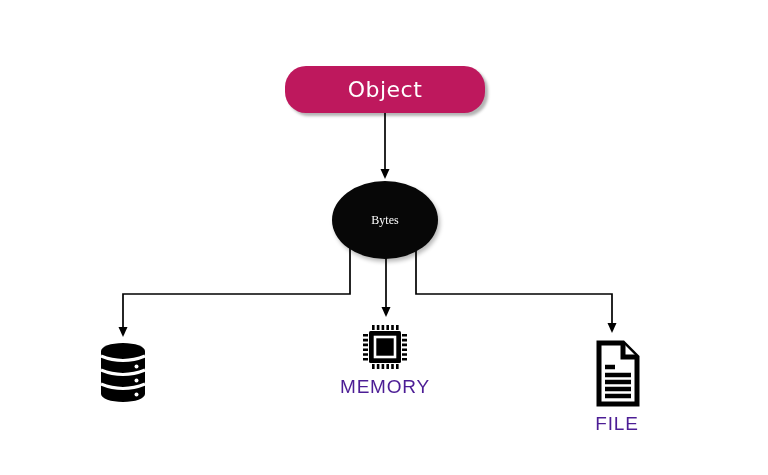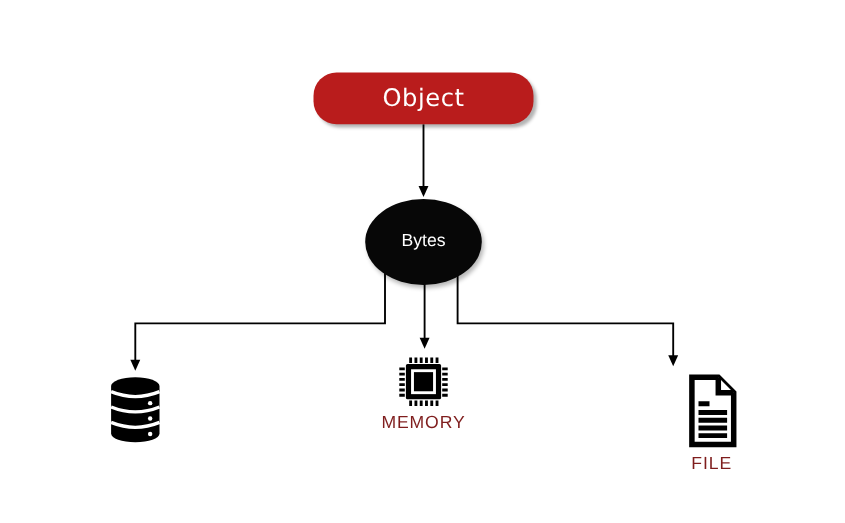--- a/index.html
+++ b/index.html
@@ -31,21 +31,21 @@
   .connectors polygon {
     fill: #000000;
     stroke: none;
   }
   .node-object {
     position: absolute;
     left: 285px;
     top: 66px;
     width: 200px;
     height: 47px;
-    background: #b91c1c;
+    background: #be185d;
     box-shadow: 3px 3px 3px rgba(0,0,0,0.30);
     display: flex;
     align-items: center;
     justify-content: center;
     border-radius: 21px;
   }
   .node-object span {
     color: #ffffff;
     font-family: "DejaVu Sans", sans-serif;
     font-size: 22px;
@@ -59,36 +59,36 @@
     height: 78px;
     background: #070707;
     border-radius: 50%;
     box-shadow: 2px 3px 4px rgba(0,0,0,0.28);
     display: flex;
     align-items: center;
     justify-content: center;
   }
   .node-bytes span {
     color: #ffffff;
-    font-family: Liberation Sans, sans-serif;
-    font-size: 16px;
+    font-family: Liberation Serif, serif;
+    font-size: 12px;
   }
   .target {
     position: absolute;
     display: flex;
     flex-direction: column;
     align-items: center;
   }
   .target-database { left: 50px;  top: 342px; width: 146px; }
   .target-memory   { left: 315px; top: 321px; width: 140px; }
-  .target-file     { left: 587px; top: 340px; width: 120px; align-items: center; }
+  .target-file     { left: 557px; top: 340px; width: 120px; align-items: center; }
   .target-label {
     margin-top: 5px;
-    color: #7f1d1d;
-    font-size: 16px;
+    color: #4c1d95;
+    font-size: 19px;
     letter-spacing: 0.8px;
     white-space: nowrap;
   }
   .target-memory .target-label { margin-top: 3px; }
   .icon-svg { display: block; }
 </style>
 </head>
 <body>
 
 <div class="stage">

